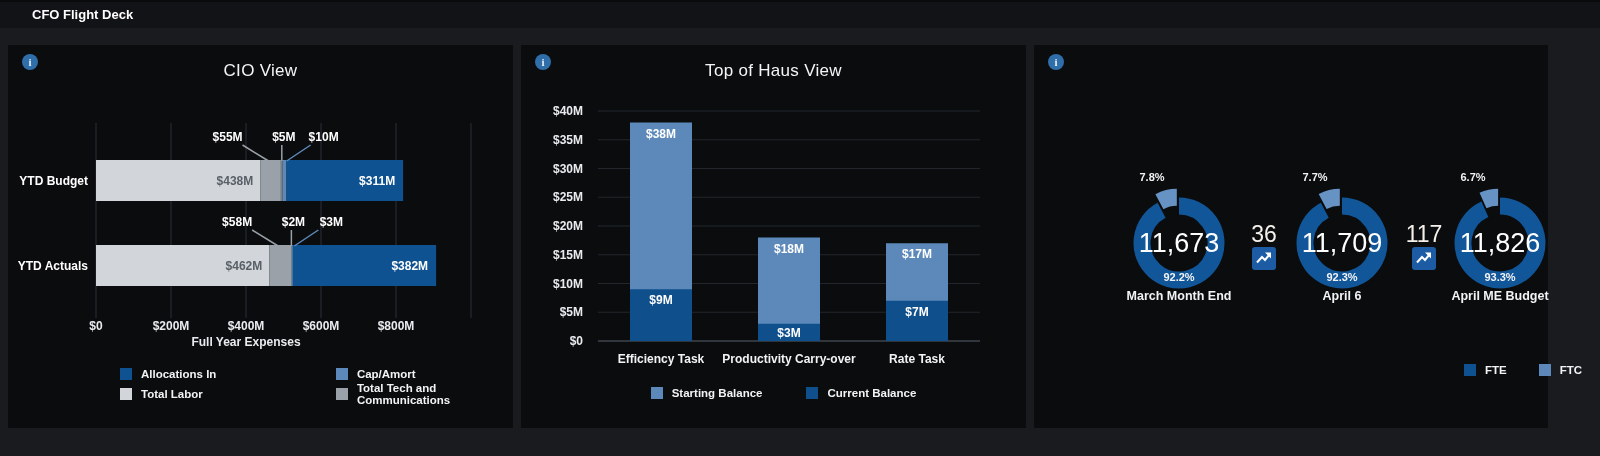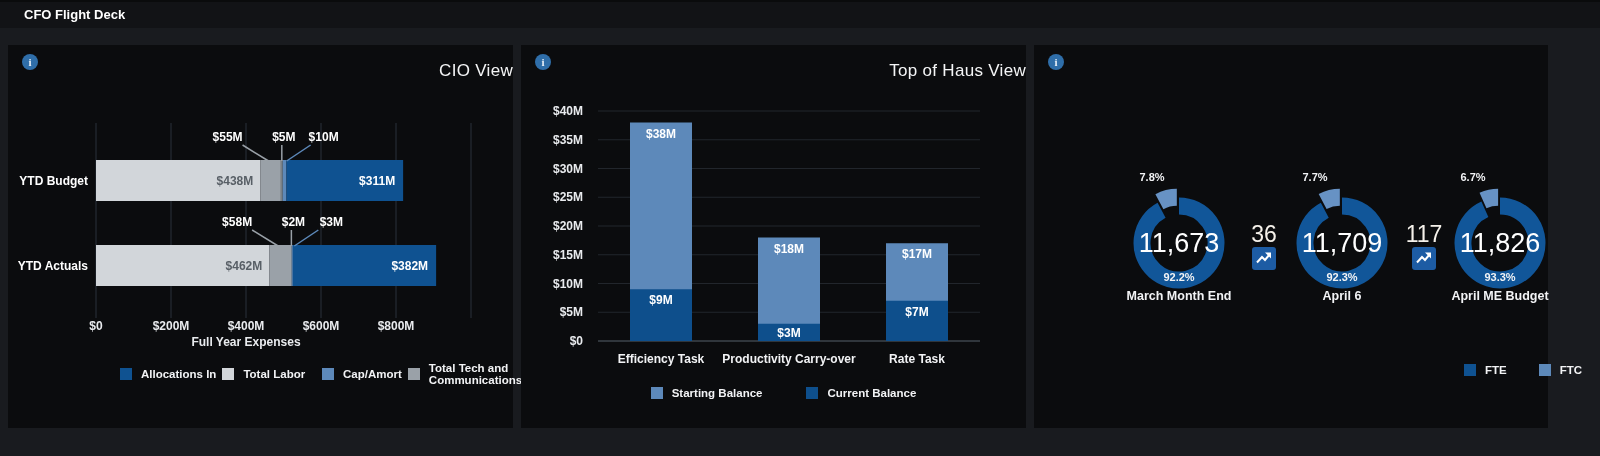--- a/index.html
+++ b/index.html
@@ -1,32 +1,32 @@
 <!DOCTYPE html>
 <html><head>
 <meta charset="utf-8">
 <style>
   *{margin:0;padding:0;box-sizing:border-box}
   html,body{width:1600px;height:456px}
   body{background:#191b1f;font-family:"Liberation Sans",sans-serif;position:relative;overflow:hidden}
   .topbar{position:absolute;left:0;top:0;width:1600px;height:28px;background:#121316;border-top:2px solid #0a0b0c}
-  .topbar-title{display:inline-block;padding-left:24px;line-height:26px;color:#ffffff;font-size:13px;font-weight:bold}
+  .topbar-title{display:inline-block;padding-left:32px;line-height:26px;color:#ffffff;font-size:13px;font-weight:bold}
   .panel{position:absolute;top:45px;height:383px;background:#0b0c0e}
   #panel-cio{left:8px;width:505px}
   #panel-haus{left:521px;width:505px}
   #panel-hc{left:1034px;width:514px}
   .info-badge{position:absolute;left:14px;top:9px;width:16px;height:16px;border-radius:50%;background:#2f6ea9;color:#eaf1f8;font-size:11px;font-weight:bold;text-align:center;line-height:16px;font-family:"Liberation Serif",serif;cursor:pointer}
-  .panel-title{position:absolute;top:16px;width:100%;text-align:right;color:#f4f5f6;font-size:17px;font-weight:400;letter-spacing:.3px}
+  .panel-title{position:absolute;top:16px;width:100%;text-align:center;color:#f4f5f6;font-size:17px;font-weight:400;letter-spacing:.3px}
   .chart-mount{position:absolute;left:0;top:45px}
   .chart-mount svg{overflow:visible}
   .legend{position:absolute;color:#f2f3f5;font-size:11.5px;font-weight:bold}
   .legend-item{display:flex;align-items:center;gap:9px;height:14px;cursor:pointer}
   .swatch{width:12px;height:12px;display:inline-block;flex:0 0 auto}
   #legend-cio{left:112px;top:322px;display:flex}
-  #legend-cio .col{display:flex;flex-direction:row;gap:6px}
+  #legend-cio .col{display:flex;flex-direction:column;gap:6px}
   #legend-cio .col:first-child{width:240px}
   #legend-haus{left:0;top:341px;width:100%;display:flex;justify-content:center;gap:44px;transform:translateX(10px)}
   #legend-hc{left:0;top:318px;width:100%;display:flex;justify-content:flex-end;gap:32px;transform:translateX(34px)}
 </style>
 </head>
 <body>
 
 <div class="topbar">
   <span class="topbar-title">CFO Flight Deck</span>
 </div>

